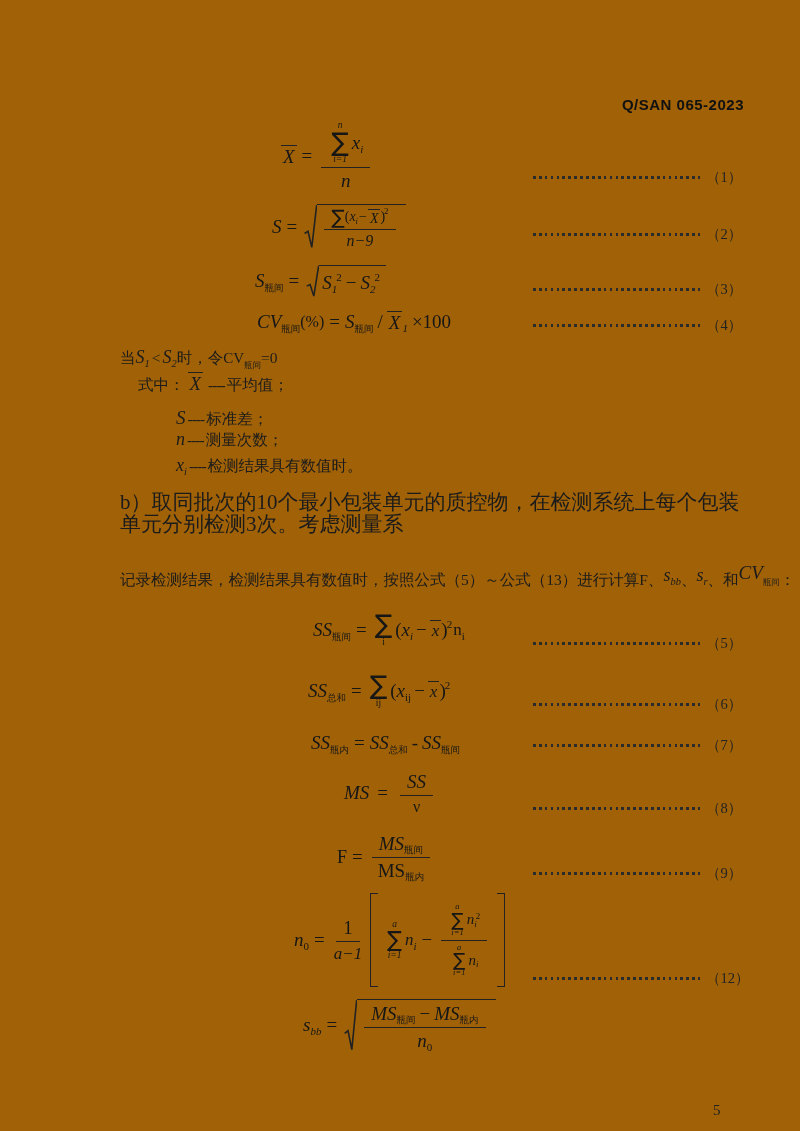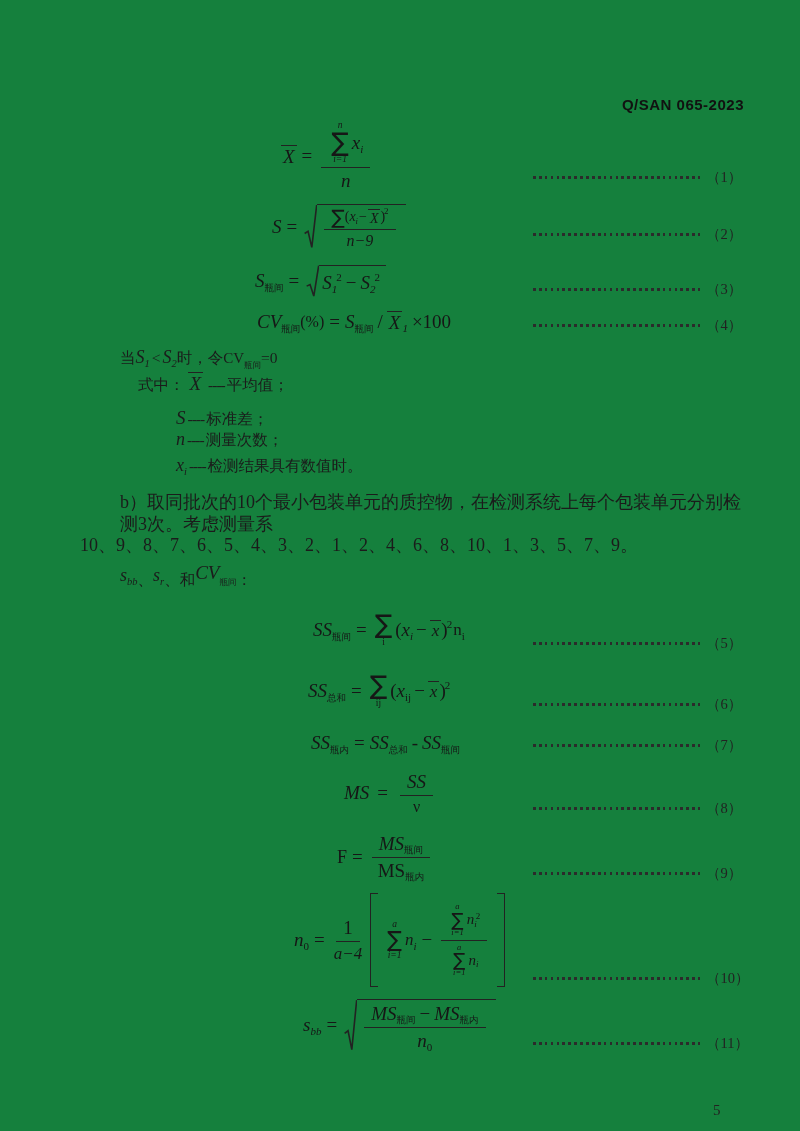--- a/index.html
+++ b/index.html
@@ -1,18 +1,18 @@
 <!DOCTYPE html>
 <html><head>
 <meta charset="utf-8">
 <style>
 *{margin:0;padding:0;box-sizing:border-box}
 body{width:800px;height:1131px;position:relative;background:#ffffff;color:#1b1b1b;
      font-family:"Liberation Serif",serif;overflow:hidden}
-.page{position:absolute;left:0;top:0;width:800px;height:1131px;background:#15803d}
+.page{position:absolute;left:0;top:0;width:800px;height:1131px;background:#a16207}
 
 
 .doc-code{position:absolute;top:96px;right:56px;font-family:"Liberation Sans",sans-serif;
           font-weight:600;font-size:15px;letter-spacing:.5px;color:#111}
 .pagenum{position:absolute;top:1102px;left:713px;font-size:15px;color:#222}
 
 
 .f{position:absolute;display:flex;align-items:center;white-space:nowrap;
    font-size:19px;font-style:italic;color:#161616}
 .f .up{font-style:normal}
@@ -59,21 +59,21 @@
 
 
 .tline{position:absolute;display:flex;align-items:baseline;white-space:nowrap;
        font-size:15.5px;color:#1b1b1b}
 .vit{font-family:"Liberation Serif",serif;font-style:italic;font-size:18px}
 .vsb{font-size:10.5px;font-style:italic;position:relative;top:4px}
 .vsb.cn{font-size:8.5px;font-style:normal;top:5px}
 .raise{position:relative;top:-4px}
 .raise2{position:relative;top:-6px;font-size:19px}
 .dash{letter-spacing:-1px;margin:0 2px;font-style:normal}
-.para{position:absolute;left:80px;top:492px;width:676px;font-size:18px;
+.para{position:absolute;left:80px;top:492px;width:676px;font-size:21px;
       line-height:21.5px;color:#1b1b1b}
 .para .ln{display:block}
 .para .l1{padding-left:40px}
 </style>
 </head>
 <body>
 
 <div class="page">
 
   <div class="doc-code">Q/SAN 065-2023</div>
@@ -184,24 +184,24 @@
   </div>
   <div class="tline" style="left:176px;top:455px">
     <span class="vit">x</span>
       <span class="vsb">i</span>
     <span class="dash">----</span>
     <span>检测结果具有数值时。</span>
   </div>
 
   <div class="para">
     <span class="ln l1">b）取同批次的10个最小包装单元的质控物，在检测系统上每个包装单元分别检测3次。考虑测量系</span>
-    <span class="ln">10、9、8、7、6、5、4、3、2、1、2、4、6、8、10、1、3、5、7、9。</span>
   </div>
 
   <div class="tline" style="left:120px;top:568px">
+    <span>记录检测结果，检测结果具有数值时，按照公式（5）～公式（13）进行计算F、</span>
     <span class="vit raise">s</span>
       <span class="vsb" style="top:0">bb</span>
     <span>、</span>
     <span class="vit raise">s</span>
       <span class="vsb" style="top:0">r</span>
     <span>、和</span>
     <span class="vit raise2">CV</span>
       <span class="vsb cn" style="top:0">瓶间</span>
     <span>：</span>
   </div>
@@ -276,21 +276,21 @@
         </span>
     </span>
   </div>
 
   <div class="f" style="left:294px;top:893px;height:94px">
     <span>n</span>
       <span class="sb" style="font-style:normal">0</span>
     <span class="op">=</span>
     <span class="frac">
       <span class="num up">1</span>
-      <span class="den" style="font-size:17px">a−4</span>
+      <span class="den" style="font-size:17px">a−1</span>
     </span>
     <span class="brk l"></span>
     <span class="sum">
       <span class="lim">a</span>
       <span class="sig sig22">∑</span>
       <span class="lim">i=1</span>
     </span>
     <span style="font-size:17px">n</span>
       <span class="sb">i</span>
     <span class="op" style="margin:0 5px">−</span>
@@ -375,21 +375,17 @@
   <div class="leader" style="top:799px">
       <span class="dots"></span>
       <span class="tag">（8）</span>
     </div>
   <div class="leader" style="top:864px">
       <span class="dots"></span>
       <span class="tag">（9）</span>
     </div>
   <div class="leader" style="top:969px">
       <span class="dots"></span>
-      <span class="tag">（10）</span>
-    </div>
-  <div class="leader" style="top:1034px">
-      <span class="dots"></span>
-      <span class="tag">（11）</span>
+      <span class="tag">（12）</span>
     </div>
 
   <div class="pagenum">5</div>
 </div>
 
 </body></html>

